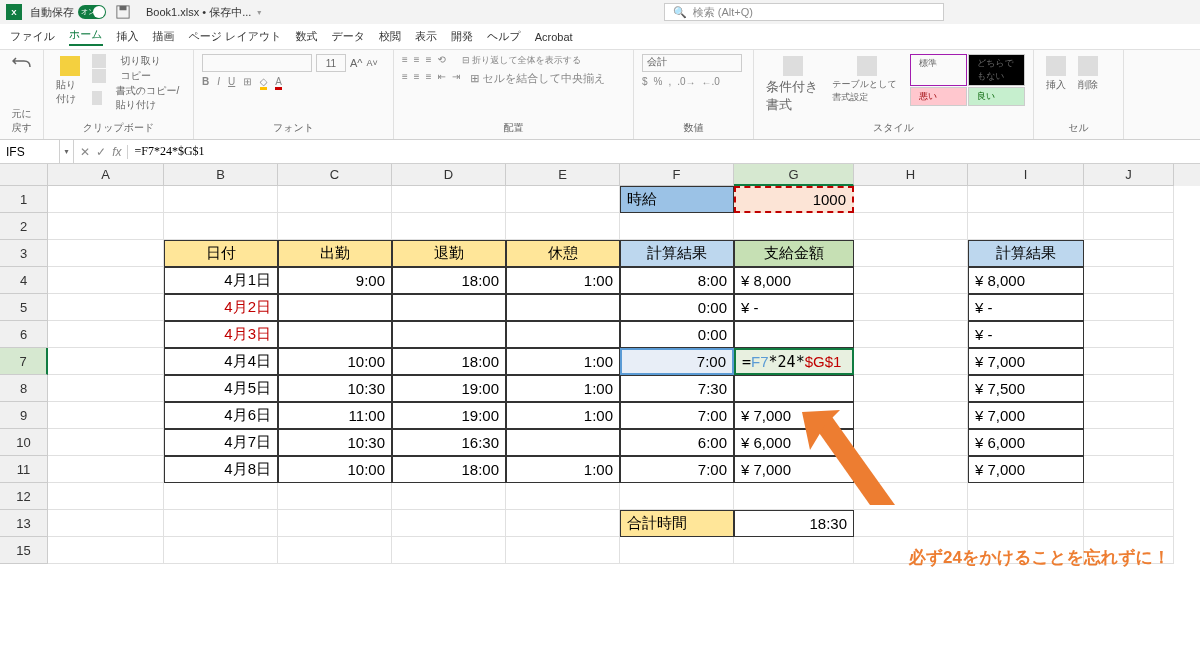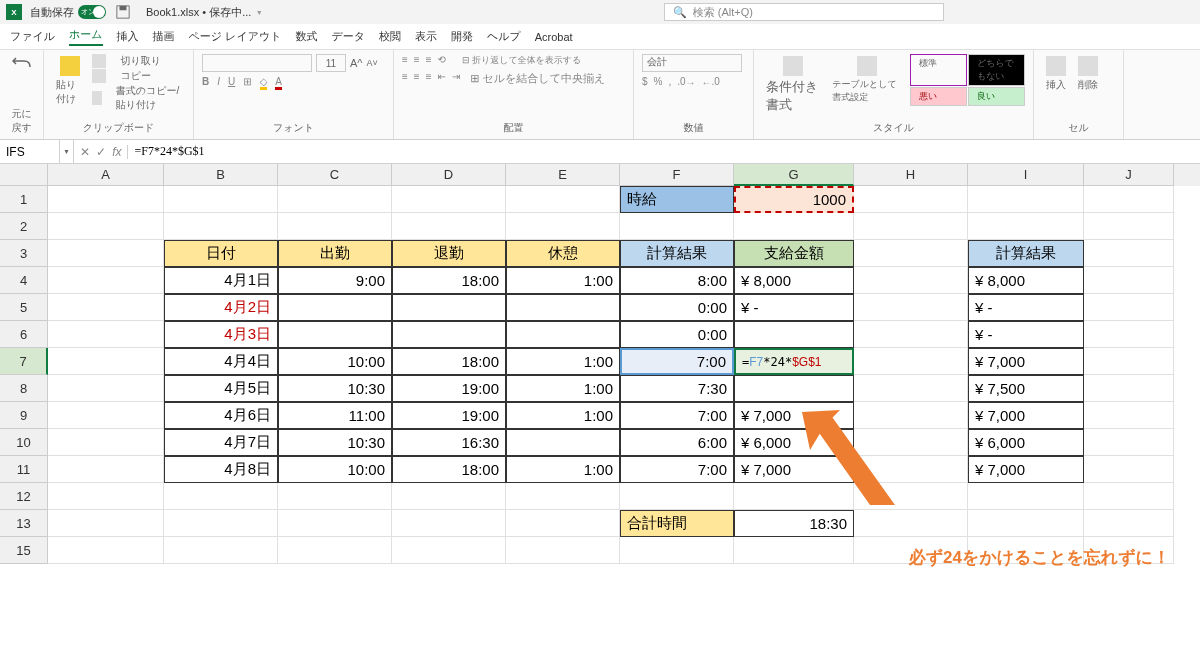--- a/index.html
+++ b/index.html
@@ -54,21 +54,21 @@
     .hdr-blue-light { background: #bdd7ee; }
     .hdr-green { background: #c6e0b4; }
     .red-text { color: #c00000; }
     .label-blue { background: #9bc2e6; }
     .val-pink { background: #fce4d6; }
     
     .selected-cell { background: #e8f0e0 !important; border: 2px solid #107c41 !important; }
     .ref-f7 { background: #e8eef7 !important; border: 2px solid #5b9bd5 !important; }
     .ref-g1 { border: 2px dashed #c00000 !important; padding-left: 10px; }
     
-    .formula-display { font-family: "Consolas", monospace; font-size: 12px; }
+    .formula-display { font-family: "Consolas", monospace; font-size: 15px; }
     .formula-display .cref-blue { color: #5b9bd5; }
     .formula-display .cref-red { color: #c00000; }
     
     .annotation { position: absolute; right: 30px; top: 546px; color: #ed7d31; font-size: 17px; font-weight: bold; }
     .arrow { position: absolute; left: 800px; top: 410px; width: 100px; height: 100px; pointer-events: none; }
   </style>
 </head>
 <body>
 
 <div class="titlebar">

